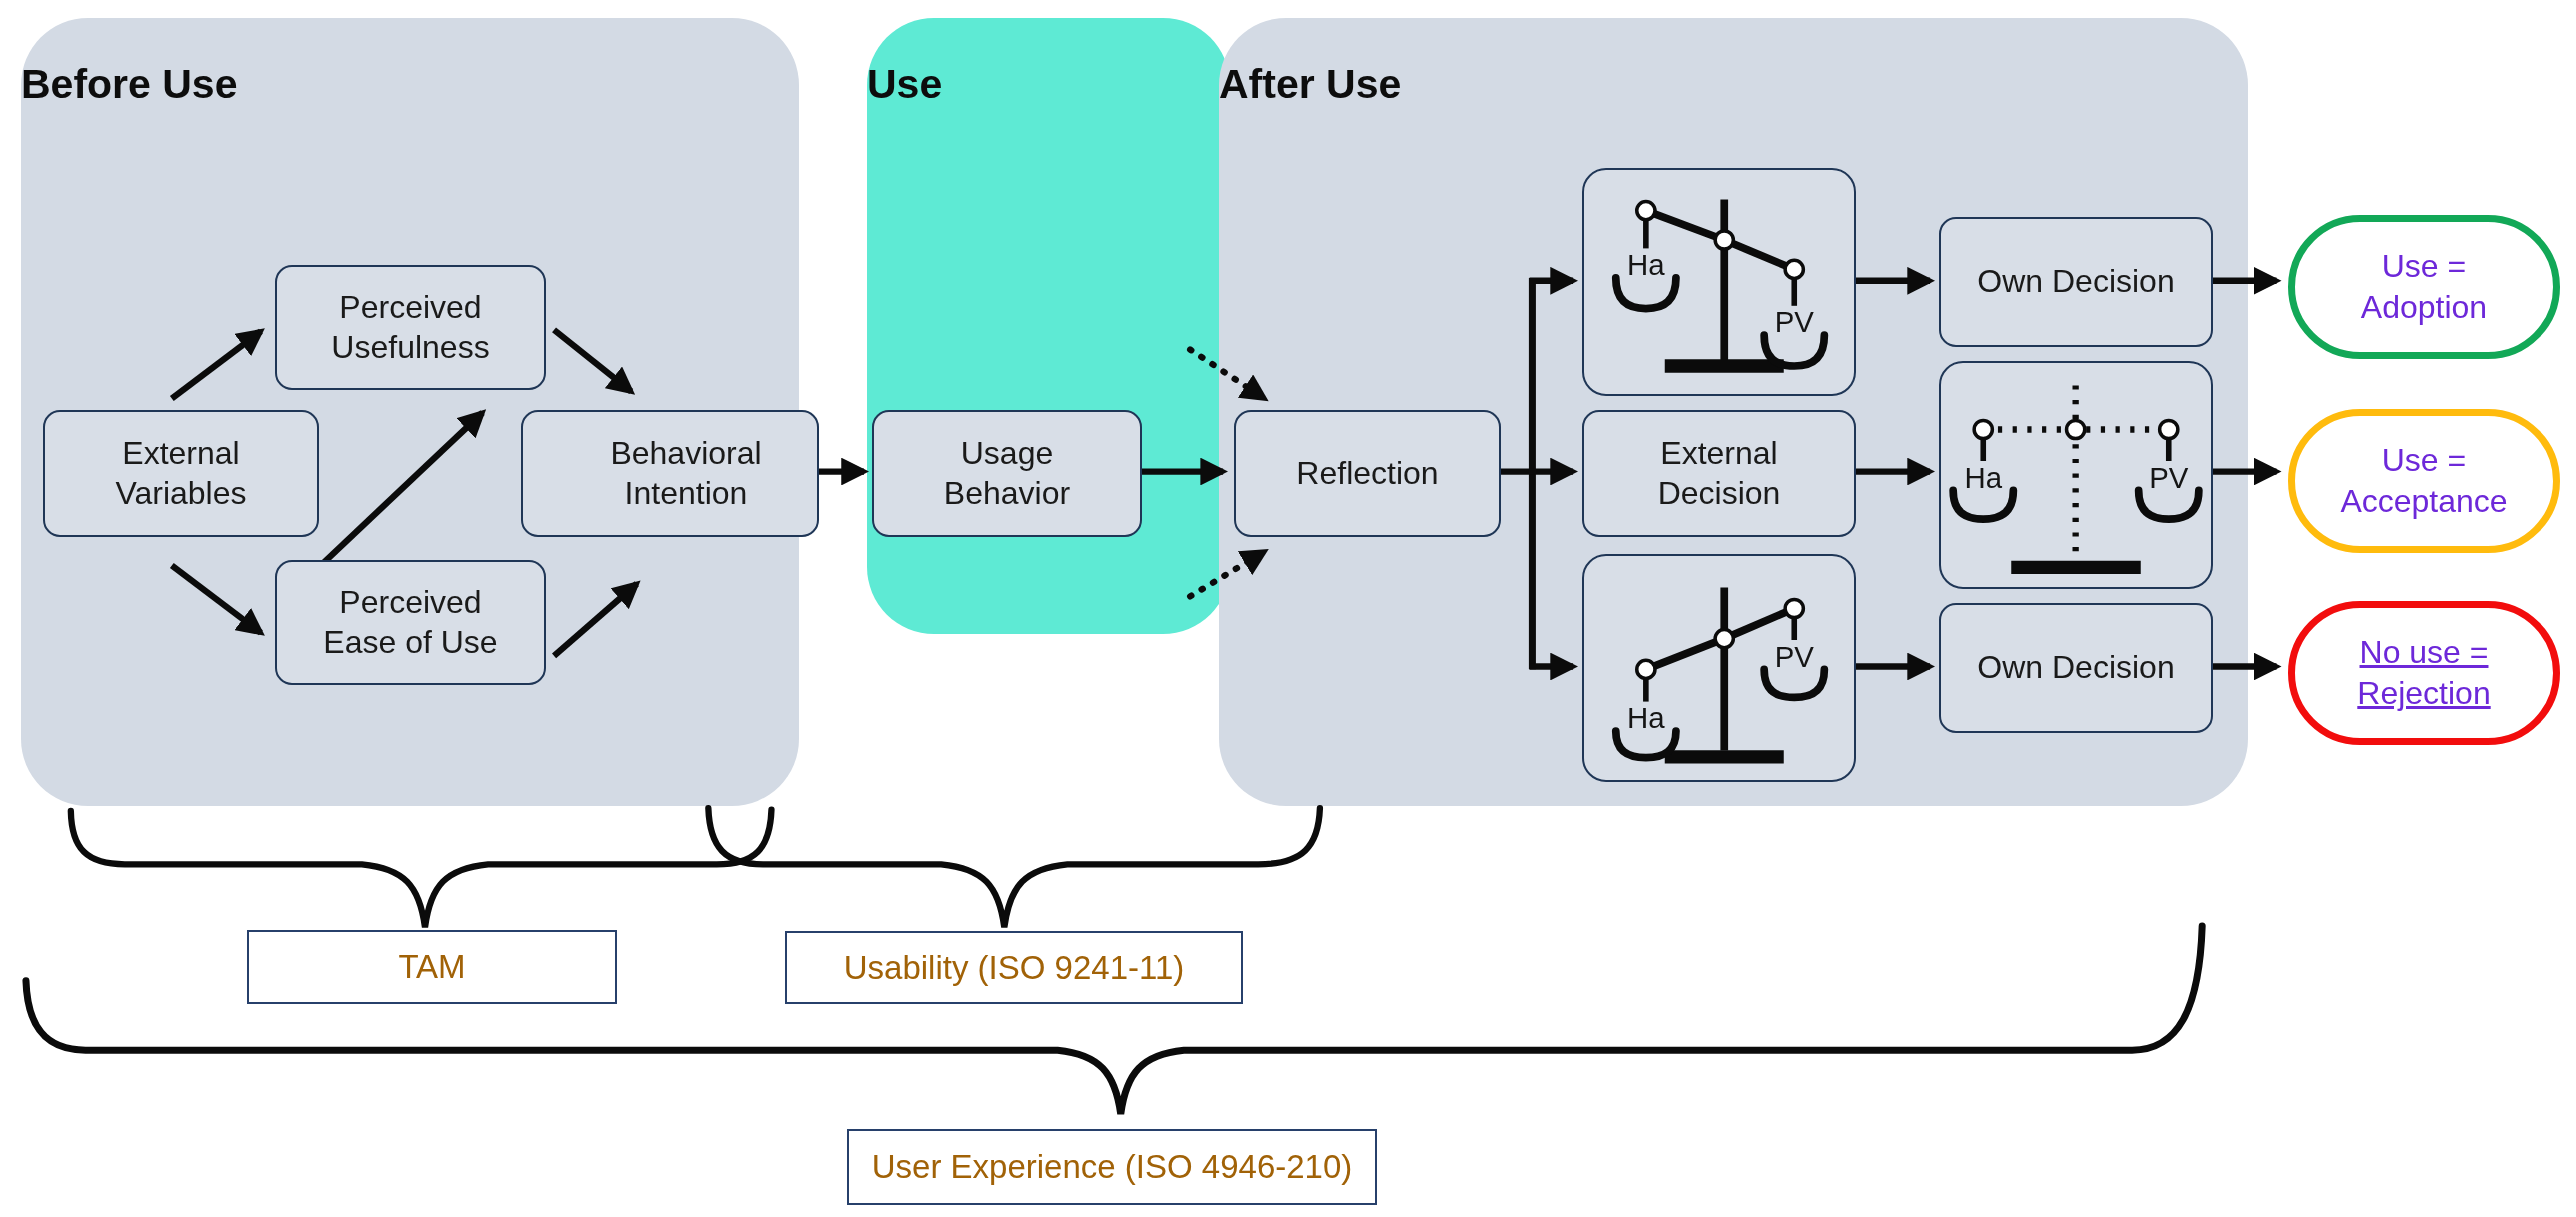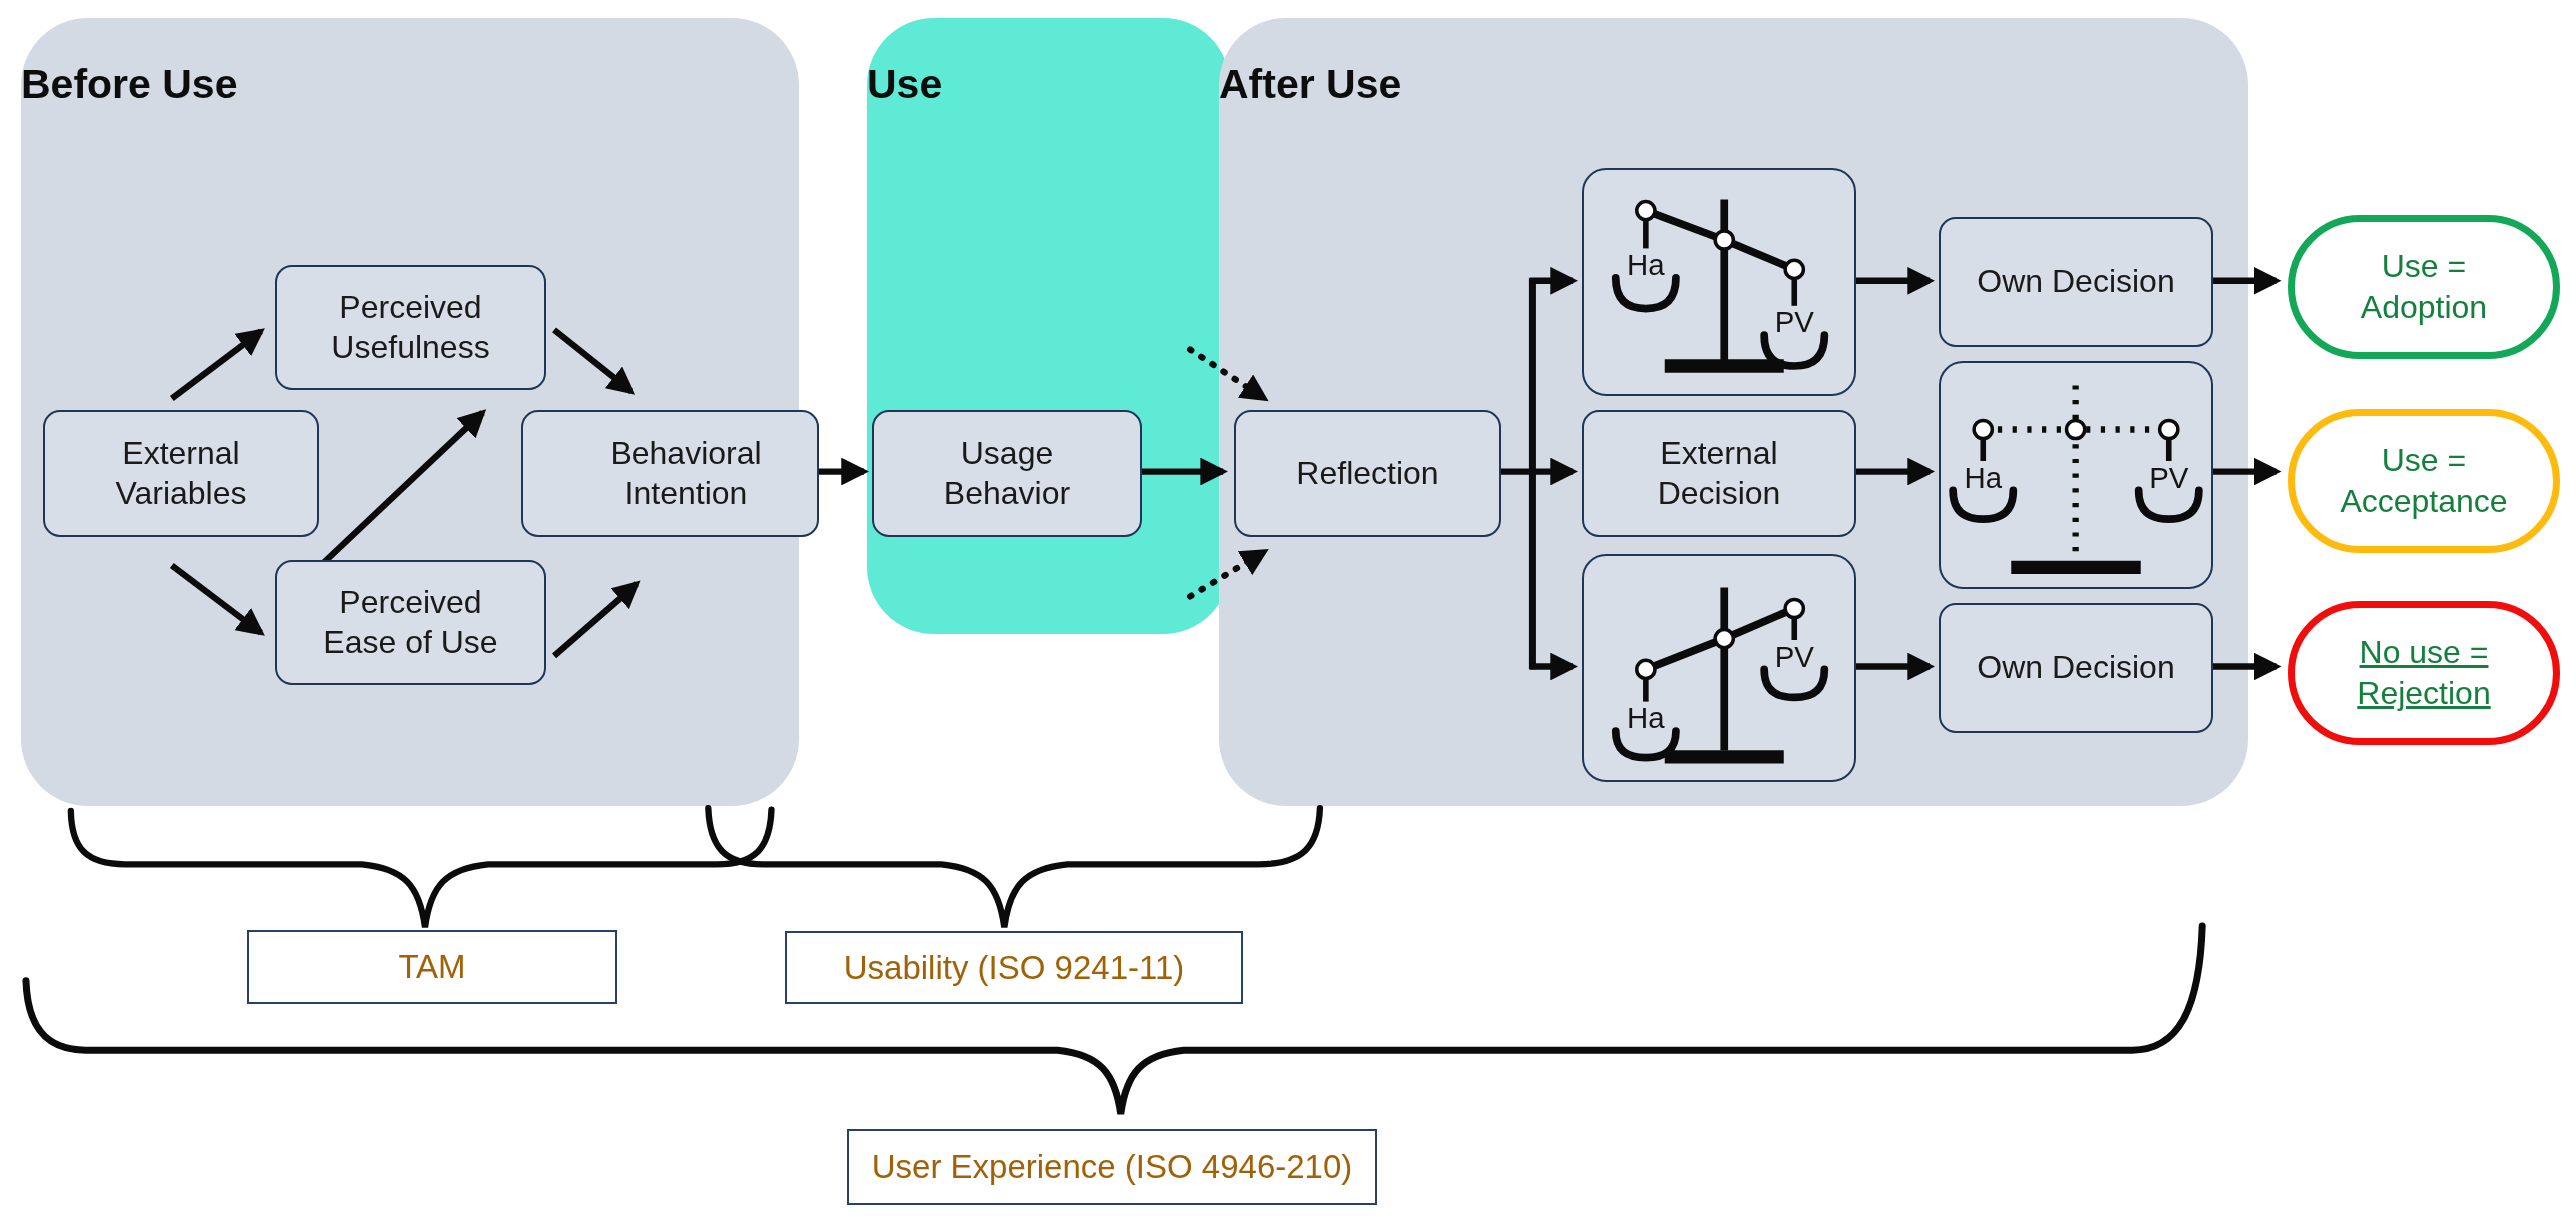--- a/index.html
+++ b/index.html
@@ -19,21 +19,21 @@
     display:flex;align-items:center;justify-content:center;text-align:center;
     font-size:32px;line-height:1.24;white-space:pre-line;color:#1a1a1a;
   }
   .scalebox{
     position:absolute;background:#d8dee7;border:2.1px solid #1f3656;border-radius:24px;
   }
   .scalebox svg{display:block;width:100%;height:100%;}
   .oval{
     position:absolute;background:#ffffff;border:7.7px solid #999;border-radius:140px;
     display:flex;align-items:center;justify-content:center;text-align:center;
-    font-size:32px;line-height:1.28;white-space:pre-line;color:#15803d;
+    font-size:32px;line-height:1.28;white-space:pre-line;color:#6d28d9;
   }
   .labelbox{
     position:absolute;background:#ffffff;border:2.1px solid #27406b;
     display:flex;align-items:center;justify-content:center;text-align:center;
     font-size:33px;color:#a16207;
   }
   .overlay{position:absolute;left:0;top:0;width:2576px;height:1218px;}
   .ink{stroke:#0b0b0b;}
   .scale-text{font-size:42px;fill:#151515;font-family:"Liberation Sans",sans-serif;}
 </style>

